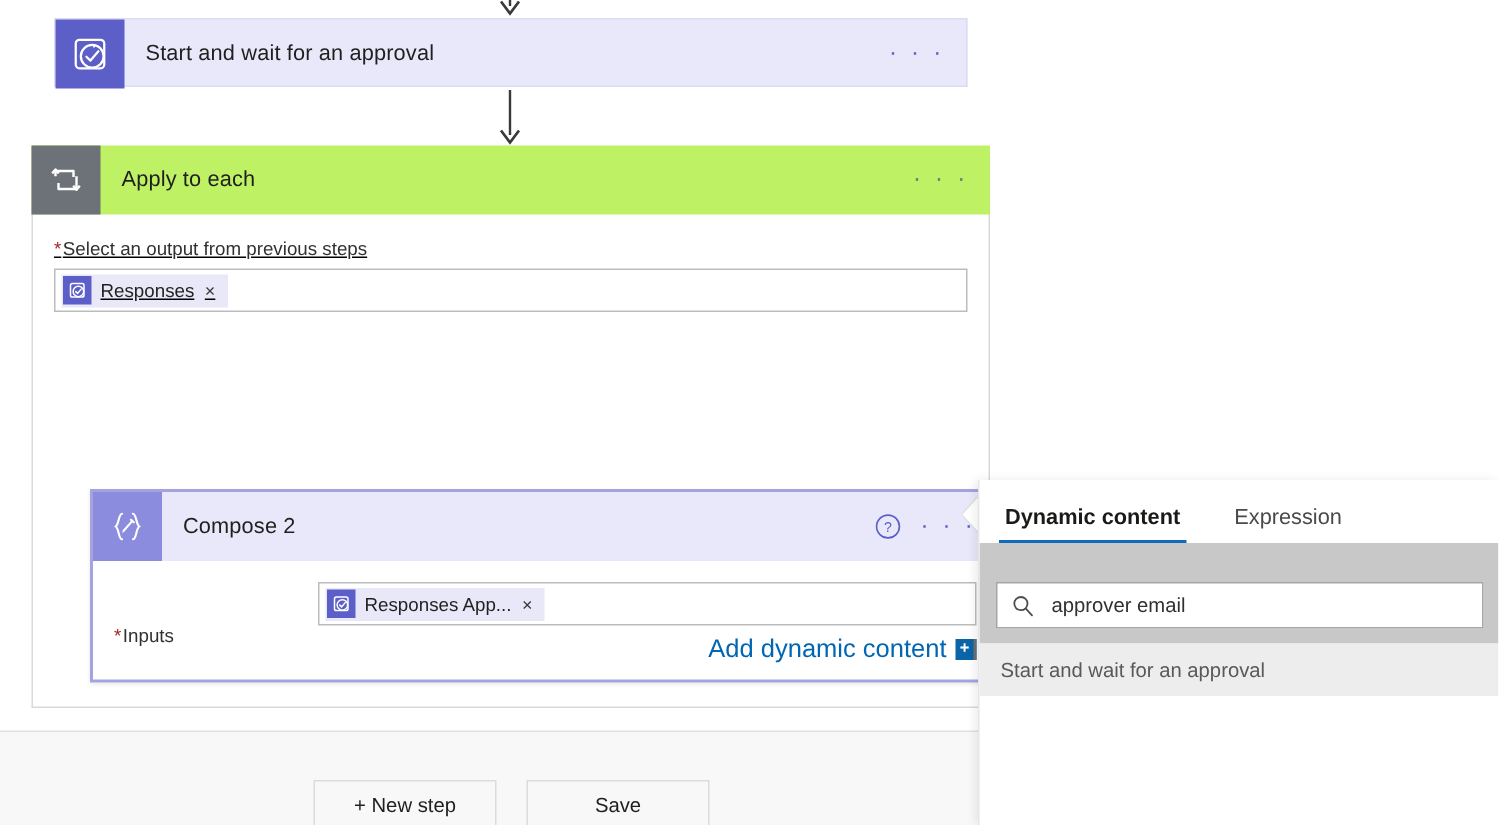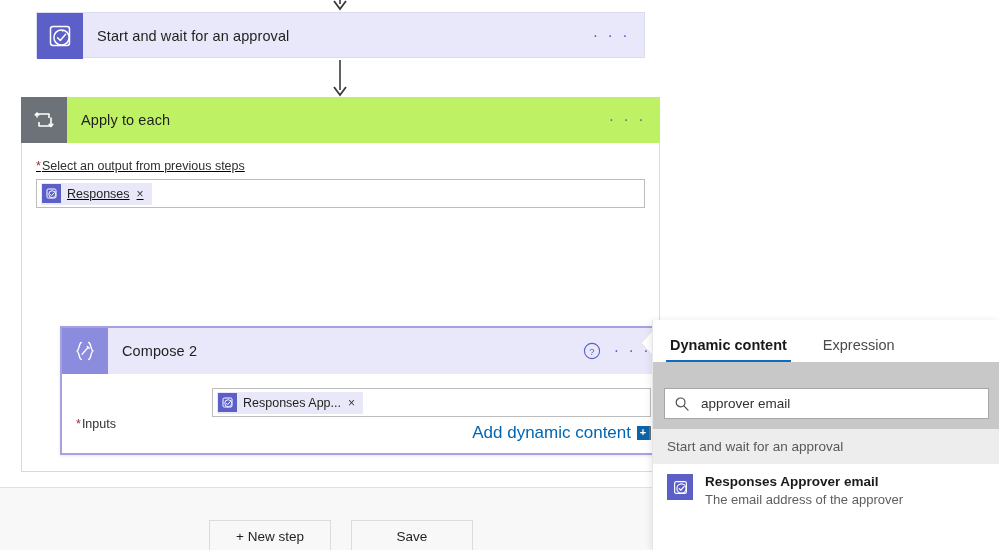--- a/index.html
+++ b/index.html
@@ -504,28 +504,15 @@
             <circle cx="6.6" cy="6.4" r="4.4" fill="none" stroke="#4d4d4d" stroke-width="1.2"></circle>
             <path d="M9.9 9.8 L14 14.2" stroke="#4d4d4d" stroke-width="1.2" stroke-linecap="round"></path>
           </svg>
         </span>
         <input type="text" value="approver email" style="">
       </div>
     </div>
 
     <div id="dyn-group-header">Start and wait for an approval</div>
 
-    <div class="dyn-item">
-      <span class="di-icon">
-        <svg width="17" height="17" viewBox="0 0 26 26" aria-hidden="true">
-          <rect x="4" y="4" width="18" height="18" rx="2.5" ry="2.5" fill="none" stroke="#ffffff" stroke-width="1.8"></rect>
-          <circle cx="14.5" cy="14.5" r="7" fill="#5c5fc8" stroke="#ffffff" stroke-width="1.8"></circle>
-          <path d="M11 14.8 L13.4 17.2 L18.3 11.5" fill="none" stroke="#ffffff" stroke-width="1.8" stroke-linecap="round" stroke-linejoin="round"></path>
-        </svg>
-      </span>
-      <span class="di-text">
-        <span class="di-title" style="display:block;">Responses Approver email</span>
-        <span class="di-desc" style="display:block;">The email address of the approver</span>
-      </span>
-    </div>
   </div>
 
 </div>
 
 </body></html>

